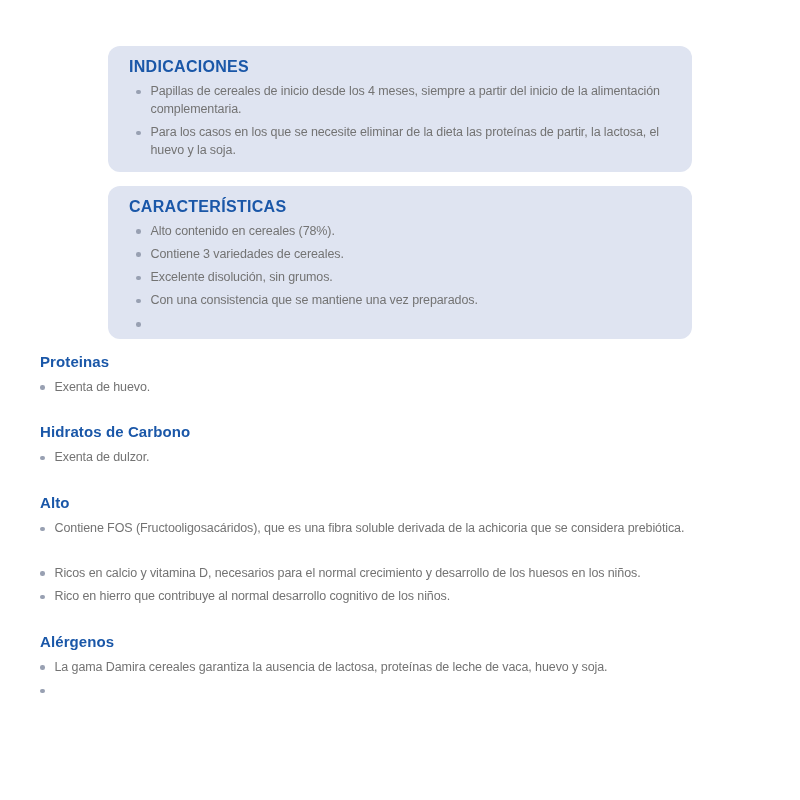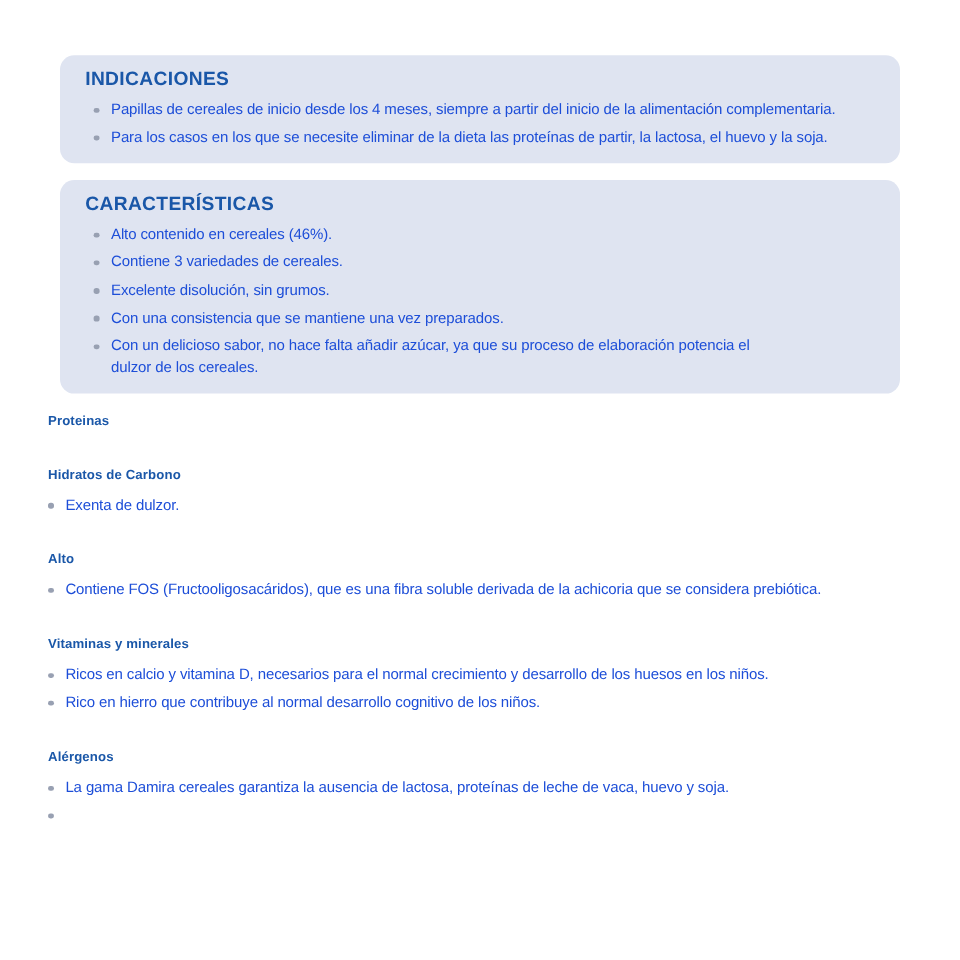--- a/index.html
+++ b/index.html
@@ -12,21 +12,21 @@
     position: relative;
     width: 800px;
     height: 800px;
     overflow: hidden;
     box-sizing: border-box;
     padding-top: 46px;
     background: #ffffff;
   }
   
   .panel {
-    width: 700px;
+    width: 584px;
     margin: 0 auto 14px auto;
     box-sizing: border-box;
     background: #dfe4f1;
     border-radius: 12px;
     padding: 10px 12px 10px 21px;
   }
   .panel-title {
     font-size: 16px;
     font-weight: bold;
     color: #1a57a8;
@@ -51,32 +51,32 @@
     flex: none;
     width: 4.5px;
     height: 4.5px;
     border-radius: 50%;
     background: #98a0b2;
     margin: 6.5px 10px 0 0;
   }
   .txt {
     font-size: 12.5px;
     line-height: 1.42;
-    color: #1d4ed8;
+    color: #737373;
     letter-spacing: -0.1px;
   }
   .wrap-narrow { max-width: 565px; display: inline-block; }
   
   .sections {
     margin: 6px 40px 0 40px;
     width: 720px;
   }
   .section { margin-bottom: 27px; }
   .section-title {
-    font-size: 11px;
+    font-size: 15px;
     font-weight: bold;
     color: #1a57a8;
     margin: 0 0 8px 0;
     line-height: 18px;
     letter-spacing: 0.1px;
   }
 </style>
 </head>
 <body>
 
@@ -94,46 +94,49 @@
         <span class="txt">Para los casos en los que se necesite eliminar de la dieta las proteínas de partir, la lactosa, el huevo y la soja.</span>
       </li>
     </ul>
   </section>
 
   <section class="panel">
     <h2 class="panel-title">CARACTERÍSTICAS</h2>
     <ul class="bullets">
       <li>
         <span class="dot"></span>
-        <span class="txt">Alto contenido en cereales (46%).</span>
+        <span class="txt">Alto contenido en cereales (78%).</span>
       </li>
       <li>
         <span class="dot"></span>
         <span class="txt">Contiene 3 variedades de cereales.</span>
       </li>
       <li>
         <span class="dot"></span>
         <span class="txt">Excelente disolución, sin grumos.</span>
       </li>
       <li>
         <span class="dot"></span>
         <span class="txt">Con una consistencia que se mantiene una vez preparados.</span>
       </li>
       <li>
         <span class="dot"></span>
-        <span class="txt wrap-narrow">Con un delicioso sabor, no hace falta añadir azúcar, ya que su proceso de elaboración potencia el dulzor de los cereales.</span>
       </li>
     </ul>
   </section>
 
   <div class="sections">
 
     <section class="section">
       <h2 class="section-title">Proteinas</h2>
       <ul class="bullets">
+        <li>
+          <span class="dot"></span>
+          <span class="txt">Exenta de huevo.</span>
+        </li>
       </ul>
     </section>
 
     <section class="section">
       <h2 class="section-title">Hidratos de Carbono</h2>
       <ul class="bullets">
         <li>
           <span class="dot"></span>
           <span class="txt">Exenta de dulzor.</span>
         </li>
@@ -144,21 +147,20 @@
       <h2 class="section-title">Alto</h2>
       <ul class="bullets">
         <li>
           <span class="dot"></span>
           <span class="txt">Contiene FOS (Fructooligosacáridos), que es una fibra soluble derivada de la achicoria que se considera prebiótica.</span>
         </li>
       </ul>
     </section>
 
     <section class="section">
-      <h2 class="section-title">Vitaminas y minerales</h2>
       <ul class="bullets">
         <li>
           <span class="dot"></span>
           <span class="txt">Ricos en calcio y vitamina D, necesarios para el normal crecimiento y desarrollo de los huesos en los niños.</span>
         </li>
         <li>
           <span class="dot"></span>
           <span class="txt">Rico en hierro que contribuye al normal desarrollo cognitivo de los niños.</span>
         </li>
       </ul>

